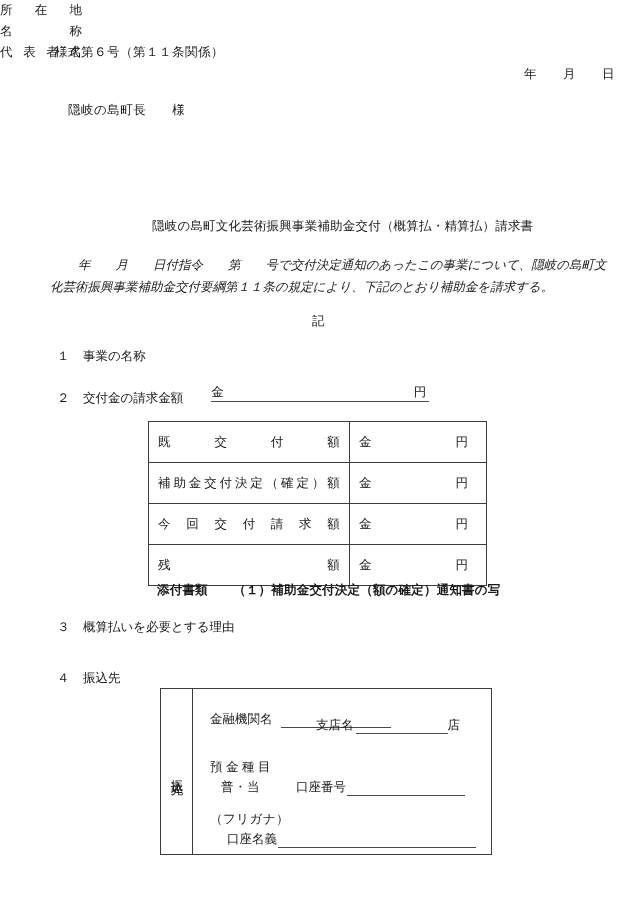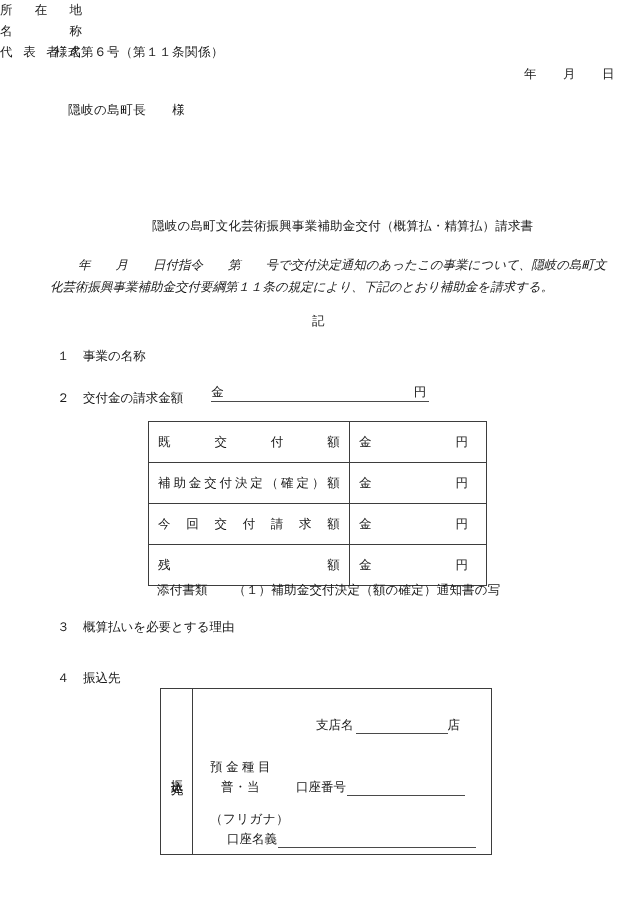--- a/index.html
+++ b/index.html
@@ -84,21 +84,21 @@
   .amt-table td.label {
     width: 182px;
     text-align: justify;
     text-align-last: justify;
     letter-spacing: .2px;
   }
   .amt-table td.value { position: relative; }
   .amt-table td.value .yen-mark { position: absolute; left: 9px; top: 50%; transform: translateY(-50%); }
   .amt-table td.value .yen-unit { position: absolute; right: 18px; top: 50%; transform: translateY(-50%); }
 
-  .attach-note { left: 157px; top: 582px; letter-spacing: .2px; }
+  .attach-note { left: 157px; top: 582px; letter-spacing: .2px; font-weight: bold; }
 
   
   .bank-box {
     position: absolute;
     left: 160px;
     top: 688px;
     width: 332px;
     height: 167px;
     border: 1px solid #3d3d3d;
     box-sizing: border-box;
@@ -223,20 +223,23 @@
   <div class="item item4">
     <span class="num">４</span><span>振込先</span>
   </div>
 
   <div class="bank-box">
     <div class="bank-side">
       <span class="vert">振込先</span>
     </div>
     <div class="bank-main">
 
+      <div class="bk bk-kinyu">
+        <span>金融機関名</span><span class="ul ul-w110"></span>
+      </div>
 
       <div class="bk bk-shiten">
         <span>支店名</span><span class="ul ul-w92"></span><span>店</span>
       </div>
 
       <div class="bk bk-shumoku">預金種目</div>
 
       <div class="bk bk-futsu">普・当</div>
 
       <div class="bk bk-kouza">

